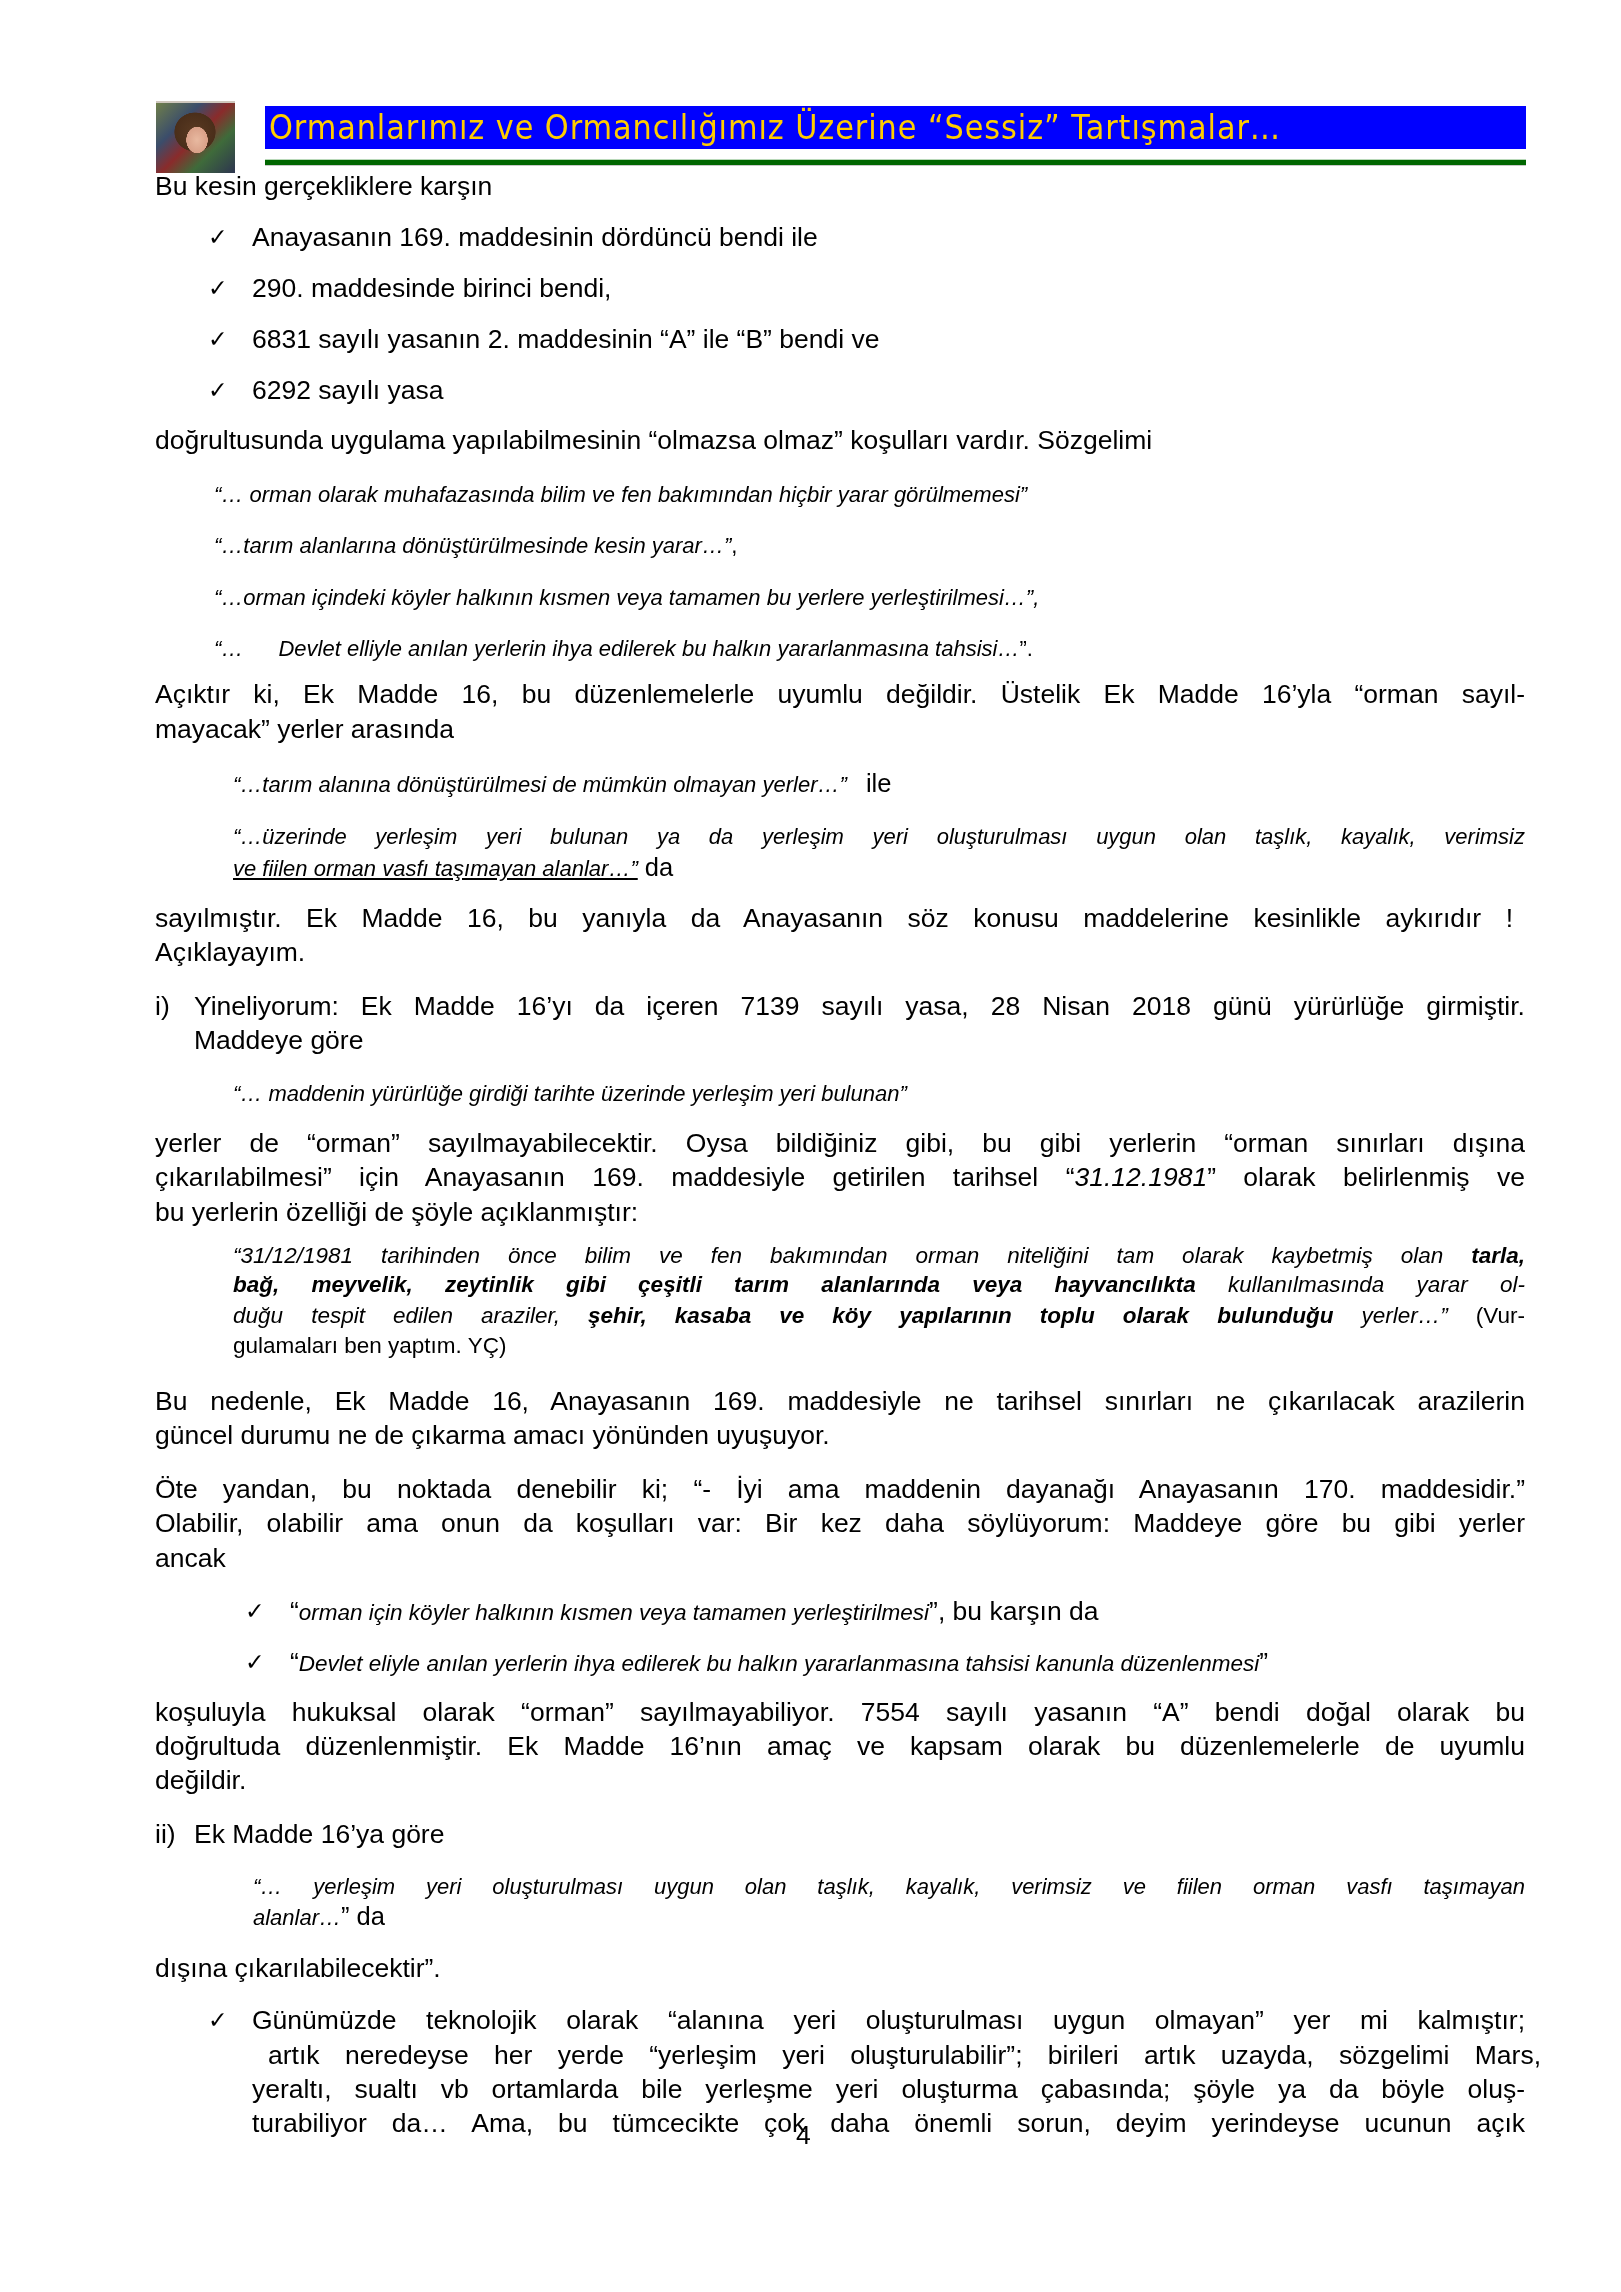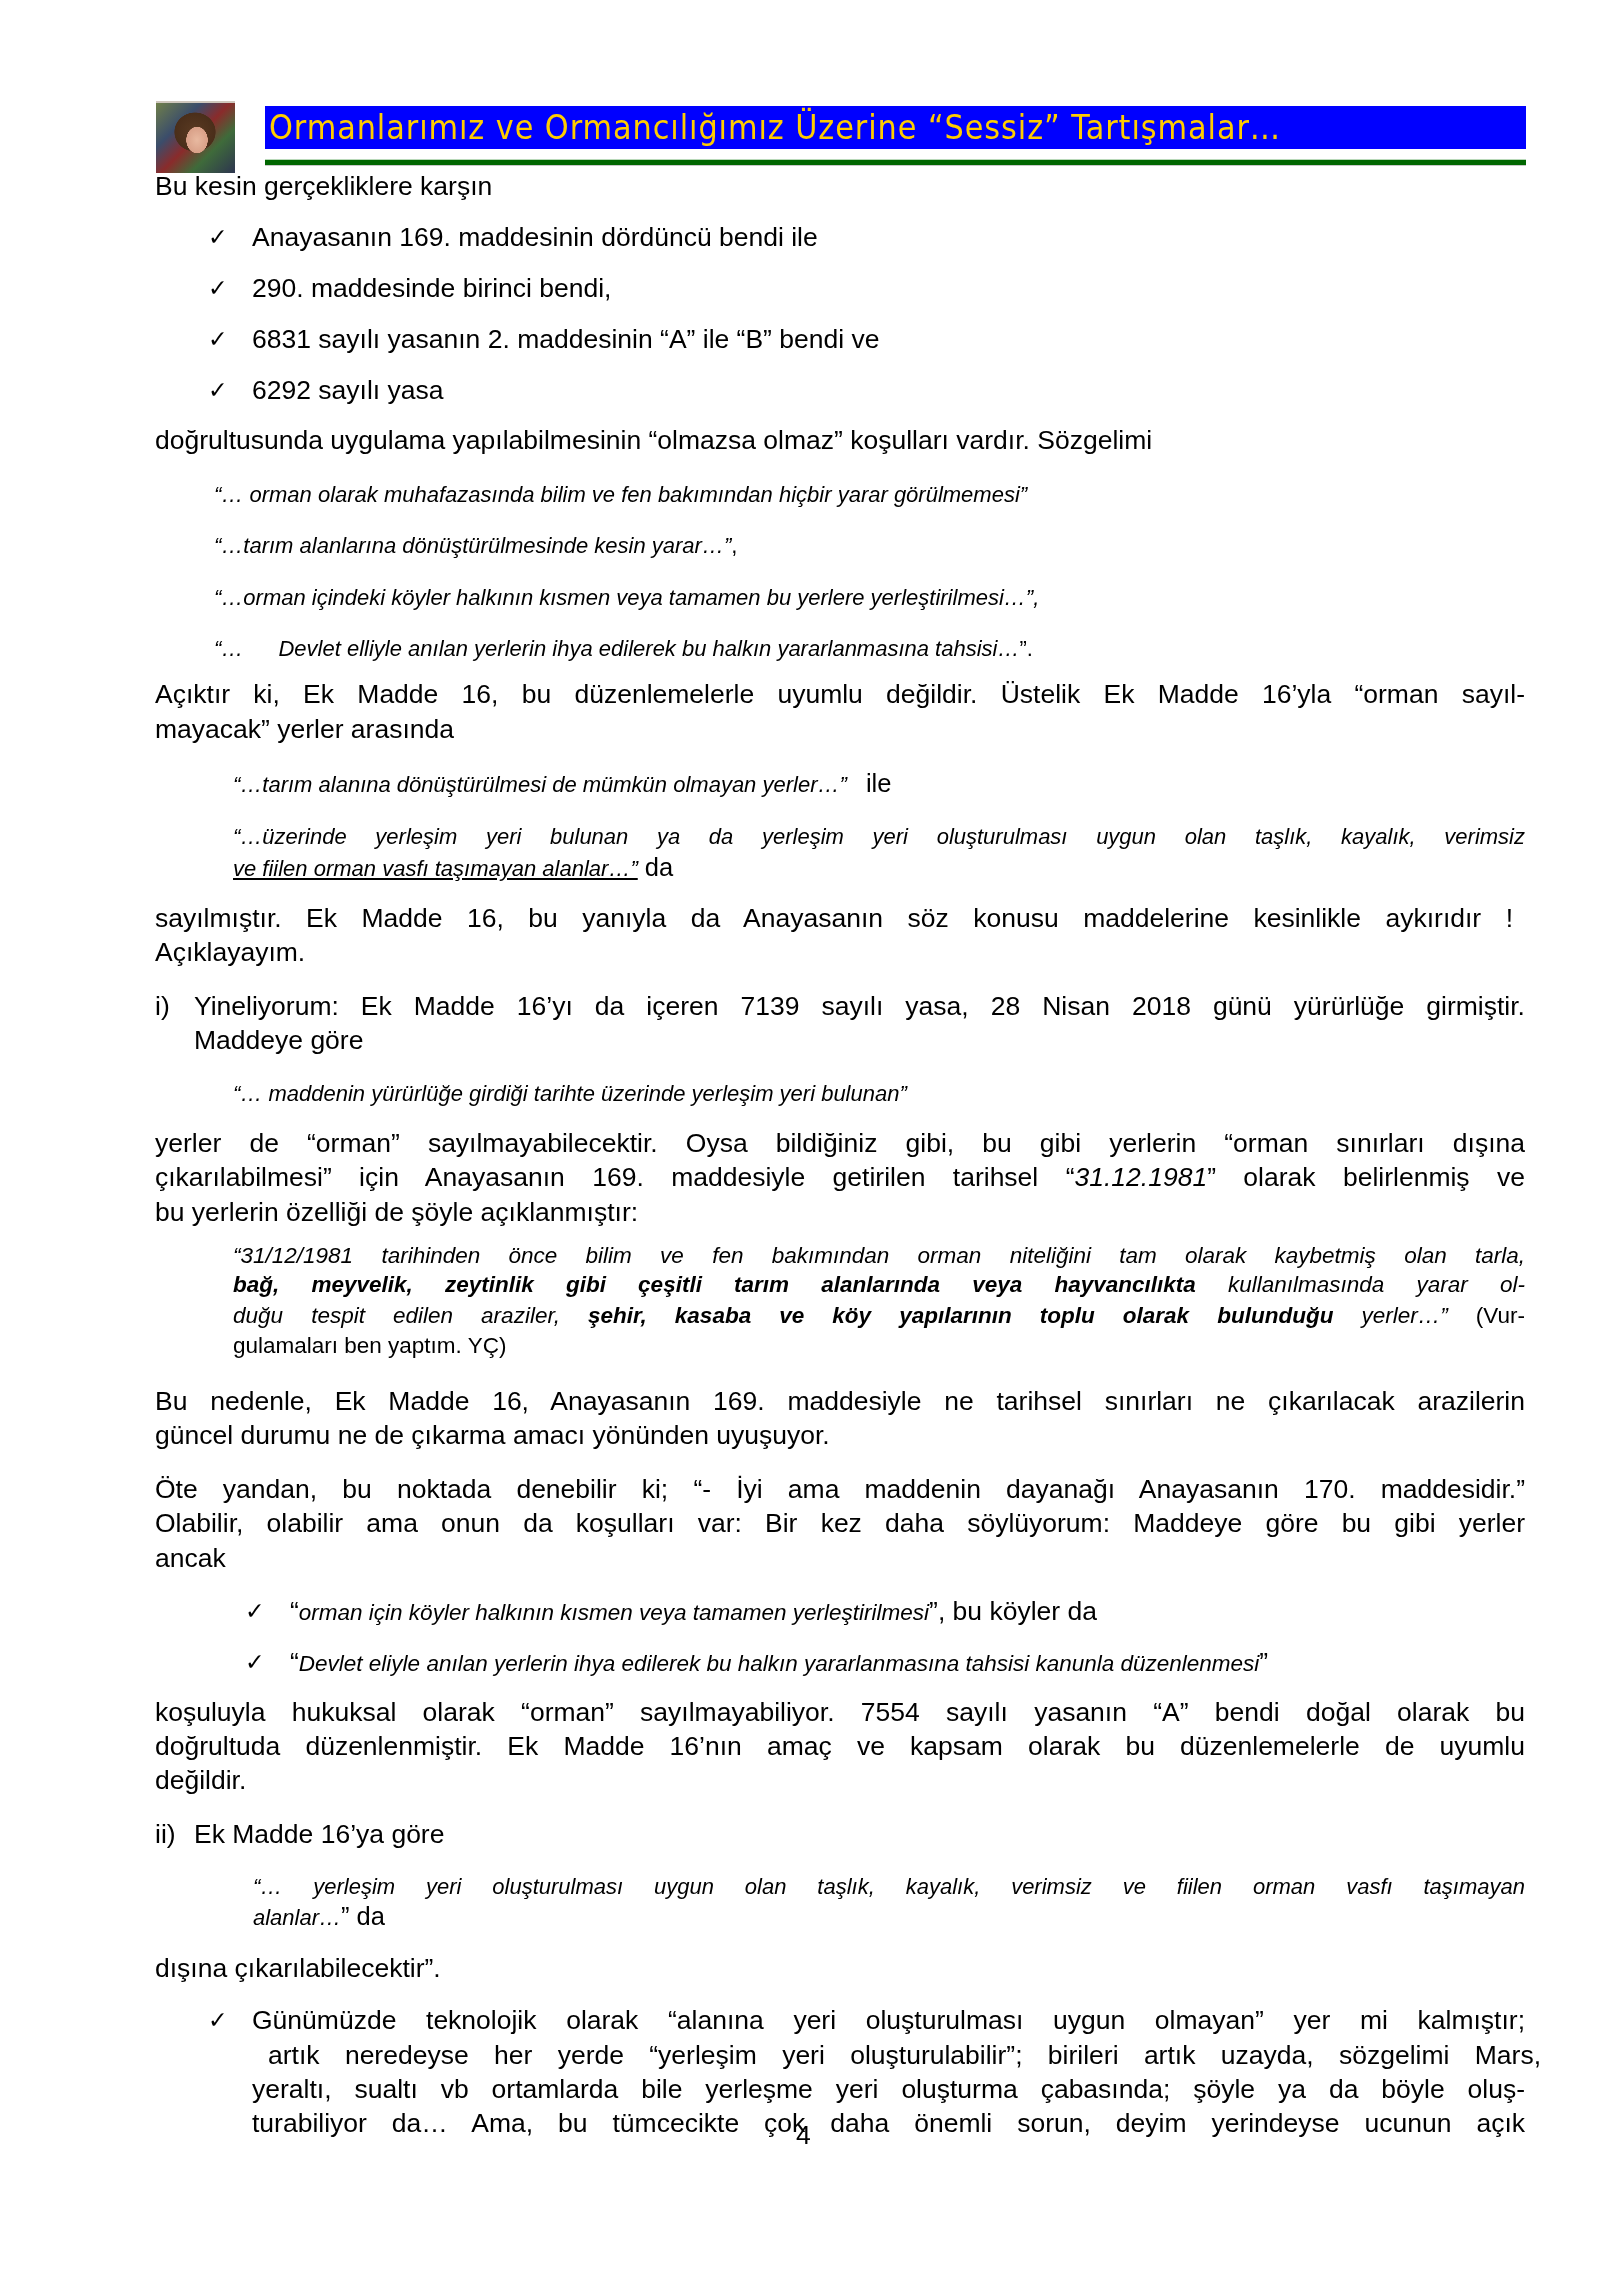--- a/index.html
+++ b/index.html
@@ -51,31 +51,31 @@
     <div class="ln q" style="left: 233px; top: 852px;"><span style="font-style: italic; text-decoration: underline;">ve fiilen orman vasfı taşımayan alanlar…”</span><span style="font-style: normal; font-size: 25.5px;"> da</span></div>
     <div class="ln just" style="left: 155px; top: 903px; width: 1358px;">sayılmıştır. Ek Madde 16, bu yanıyla da Anayasanın söz konusu maddelerine kesinlikle aykırıdır !</div>
     <div class="ln" style="left: 155px; top: 937px;">Açıklayayım.</div>
     <div class="ln" style="left: 155px; top: 991px;">i)</div>
     <div class="ln just" style="left: 194px; top: 991px; width: 1331px;">Yineliyorum: Ek Madde 16’yı da içeren 7139 sayılı yasa, 28 Nisan 2018 günü yürürlüğe girmiştir.</div>
     <div class="ln" style="left: 194px; top: 1025px;">Maddeye göre</div>
     <div class="ln q" style="left: 233px; top: 1078px;"><span style="font-style: italic;">“… maddenin yürürlüğe girdiği tarihte üzerinde yerleşim yeri bulunan”</span></div>
     <div class="ln just" style="left: 155px; top: 1128px; width: 1370px;">yerler de “orman” sayılmayabilecektir. Oysa bildiğiniz gibi, bu gibi yerlerin “orman sınırları dışına</div>
     <div class="ln just" style="left: 155px; top: 1162px; width: 1370px;"><span style="font-style: normal;">çıkarılabilmesi” için Anayasanın 169. maddesiyle getirilen tarihsel “</span><span style="font-style: italic;">31.12.1981</span><span style="font-style: normal;">” olarak belirlenmiş ve</span></div>
     <div class="ln" style="left: 155px; top: 1197px;">bu yerlerin özelliği de şöyle açıklanmıştır:</div>
-    <div class="ln bq" style="left: 233px; top: 1241px; width: 1292px; text-align: justify; text-align-last: justify;"><span style="font-style: italic;">“31/12/1981 tarihinden önce bilim ve fen bakımından orman niteliğini tam olarak kaybetmiş olan </span><b style="font-weight: normal; font-style: italic; margin-top: 33px;">tarla,</b></div>
+    <div class="ln bq" style="left: 233px; top: 1241px; width: 1292px; text-align: justify; text-align-last: justify;"><span style="font-style: italic;">“31/12/1981 tarihinden önce bilim ve fen bakımından orman niteliğini tam olarak kaybetmiş olan </span><b style="font-weight: bold; font-style: italic; margin-top: 33px;">tarla,</b></div>
     <div class="ln bq" style="left: 233px; top: 1270px; width: 1292px; text-align: justify; text-align-last: justify;"><b style="font-weight: bold; font-style: italic;">bağ, meyvelik, zeytinlik gibi çeşitli tarım alanlarında veya hayvancılıkta</b><span style="font-style: italic;"> kullanılmasında yarar ol-</span></div>
     <div class="ln bq" style="left: 233px; top: 1301px; width: 1292px; text-align: justify; text-align-last: justify;"><span style="font-style: italic;">duğu tespit edilen araziler, </span><b style="font-weight: bold; font-style: italic;">şehir, kasaba ve köy yapılarının toplu olarak bulunduğu</b><span style="font-style: italic;"> yerler…”</span><span style="font-style: normal;"> (Vur-</span></div>
     <div class="ln bq" style="left: 233px; top: 1331px;"><span style="font-style: normal;">gulamaları ben yaptım. YÇ)</span></div>
     <div class="ln just" style="left: 155px; top: 1386px; width: 1370px;">Bu nedenle, Ek Madde 16, Anayasanın 169. maddesiyle ne tarihsel sınırları ne çıkarılacak arazilerin</div>
     <div class="ln" style="left: 155px; top: 1420px;">güncel durumu ne de çıkarma amacı yönünden uyuşuyor.</div>
     <div class="ln just" style="left: 155px; top: 1474px; width: 1370px;">Öte yandan, bu noktada denebilir ki; “- İyi ama maddenin dayanağı Anayasanın 170. maddesidir.”</div>
     <div class="ln just" style="left: 155px; top: 1508px; width: 1370px;">Olabilir, olabilir ama onun da koşulları var: Bir kez daha söylüyorum: Maddeye göre bu gibi yerler</div>
     <div class="ln" style="left: 155px; top: 1543px;">ancak</div>
     <div class="chk" style="left: 245px; top: 1596px;">✓</div>
-    <div class="ln" style="left: 290px; top: 1596px;"><span style="font-style: normal;">“</span><span style="font-style: italic; font-size: 22.5px;">orman için köyler halkının kısmen veya tamamen yerleştirilmesi</span><span style="font-style: normal;">”, bu köyler da</span></div>
+    <div class="ln" style="left: 290px; top: 1596px;"><span style="font-style: normal;">“</span><span style="font-style: italic; font-size: 22.5px;">orman için köyler halkının kısmen veya tamamen yerleştirilmesi</span><span style="font-style: normal;">”, bu karşın da</span></div>
     <div class="chk" style="left: 245px; top: 1647px;">✓</div>
     <div class="ln" style="left: 290px; top: 1647px;"><span style="font-style: normal;">“</span><span style="font-style: italic; font-size: 22.5px;">Devlet eliyle anılan yerlerin ihya edilerek bu halkın yararlanmasına tahsisi kanunla düzenlenmesi</span><span style="font-style: normal;">”</span></div>
     <div class="ln just" style="left: 155px; top: 1697px; width: 1370px;">koşuluyla hukuksal olarak “orman” sayılmayabiliyor. 7554 sayılı yasanın “A” bendi doğal olarak bu</div>
     <div class="ln just" style="left: 155px; top: 1731px; width: 1370px;">doğrultuda düzenlenmiştir. Ek Madde 16’nın amaç ve kapsam olarak bu düzenlemelerle de uyumlu</div>
     <div class="ln" style="left: 155px; top: 1765px;">değildir.</div>
     <div class="ln" style="left: 155px; top: 1819px;">ii)</div>
     <div class="ln" style="left: 194px; top: 1819px;">Ek Madde 16’ya göre</div>
     <div class="ln q" style="left: 253px; top: 1871px; width: 1272px; text-align: justify; text-align-last: justify;"><span style="font-style: italic;">“… yerleşim yeri oluşturulması uygun olan taşlık, kayalık, verimsiz ve fiilen orman vasfı taşımayan</span></div>
     <div class="ln q" style="left: 253px; top: 1901px;"><span style="font-style: italic;">alanlar…</span><span style="font-style: normal; font-size: 25.5px;">” da</span></div>
     <div class="ln" style="left: 155px; top: 1953px;">dışına çıkarılabilecektir”.</div>

